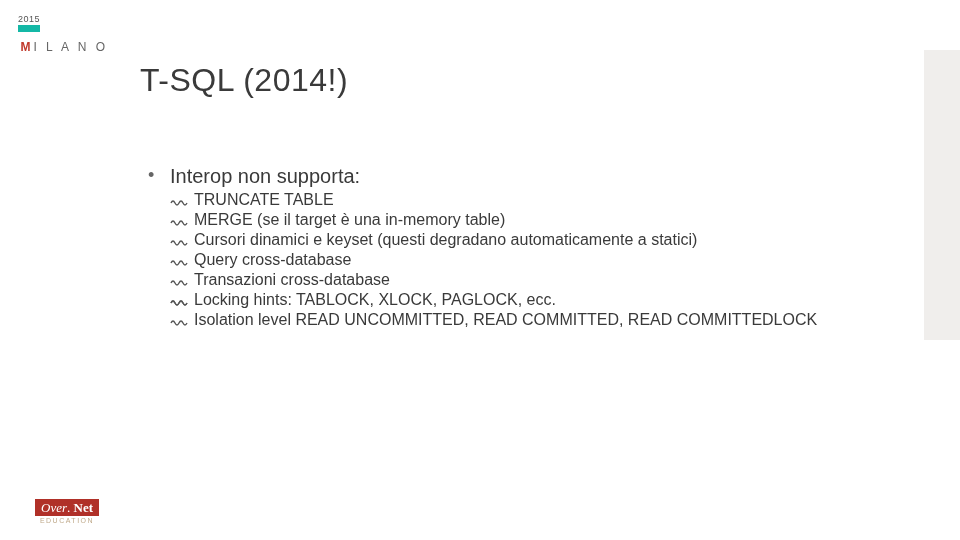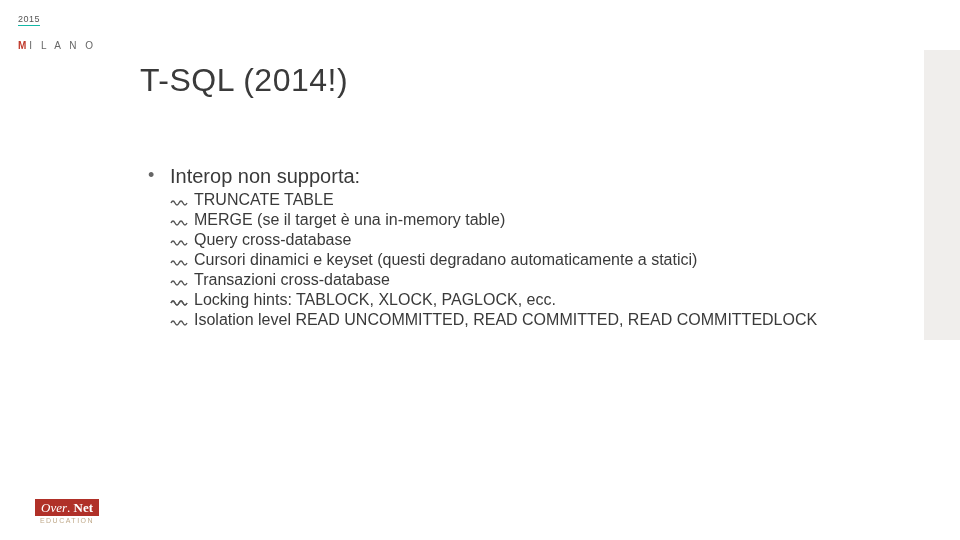--- a/index.html
+++ b/index.html
@@ -15,21 +15,21 @@
     .logo-area {
       position: absolute;
       top: 8px;
       left: 18px;
       width: 90px;
     }
     .logo-year {
       font-size: 9px;
       color: #555;
       letter-spacing: 0.5px;
-      border-bottom: 1px solid #14b8a6;
+      border-bottom: 7px solid #14b8a6;
       padding-bottom: 1px;
       margin-bottom: 6px;
       display: inline-block;
     }
     .logo-wpc {
       font-family: Georgia, serif;
       font-size: 28px;
       font-weight: bold;
       color: #c0392b;
       line-height: 0.9;
@@ -40,24 +40,25 @@
       position: absolute;
       top: -3px;
       right: -6px;
       width: 4px;
       height: 4px;
       border: 1px solid #c0392b;
       border-radius: 50%;
       font-size: 8px;
     }
     .logo-sub {
-      font-size: 10px;
+      font-size: 12px;
       letter-spacing: 3px;
       color: #666;
-      margin-top: 8px;
+      margin-top: 2px;
+      text-align: right;
     }
     .logo-sub .accent { color: #c0392b; font-weight: bold; }
 
     .slide-content {
       position: absolute;
       left: 140px;
       top: 62px;
       right: 60px;
     }
     .slide-title {
@@ -174,27 +175,27 @@
         <li class="sub-item">
           <span class="icon"><svg viewBox="0 0 18 10" class="wave-icon">
                 <path d="M1 5 Q3 1 5 5 T9 5 T13 5 T17 5"></path>
               </svg></span>
           <span>MERGE (se il target è una in-memory table)</span>
         </li>
         <li class="sub-item">
           <span class="icon"><svg viewBox="0 0 18 10" class="wave-icon">
                 <path d="M1 5 Q3 1 5 5 T9 5 T13 5 T17 5"></path>
               </svg></span>
+          <span>Cursori dinamici e keyset (questi degradano automaticamente a statici)</span>
+        </li>
+        <li class="sub-item">
+          <span class="icon"><svg viewBox="0 0 18 10" class="wave-icon">
+                <path d="M1 5 Q3 1 5 5 T9 5 T13 5 T17 5"></path>
+              </svg></span>
           <span>Query cross-database</span>
-        </li>
-        <li class="sub-item">
-          <span class="icon"><svg viewBox="0 0 18 10" class="wave-icon">
-                <path d="M1 5 Q3 1 5 5 T9 5 T13 5 T17 5"></path>
-              </svg></span>
-          <span>Cursori dinamici e keyset (questi degradano automaticamente a statici)</span>
         </li>
         <li class="sub-item">
           <span class="icon"><svg viewBox="0 0 18 10" class="wave-icon">
                 <path d="M1 5 Q3 1 5 5 T9 5 T13 5 T17 5"></path>
               </svg></span>
           <span>Transazioni cross-database</span>
         </li>
         <li class="sub-item">
           <span class="icon"><svg viewBox="0 0 18 10" class="wave-icon">
                 <path d="M1 5 Q3 1 5 5 T9 5 T13 5 T17 5"></path>

